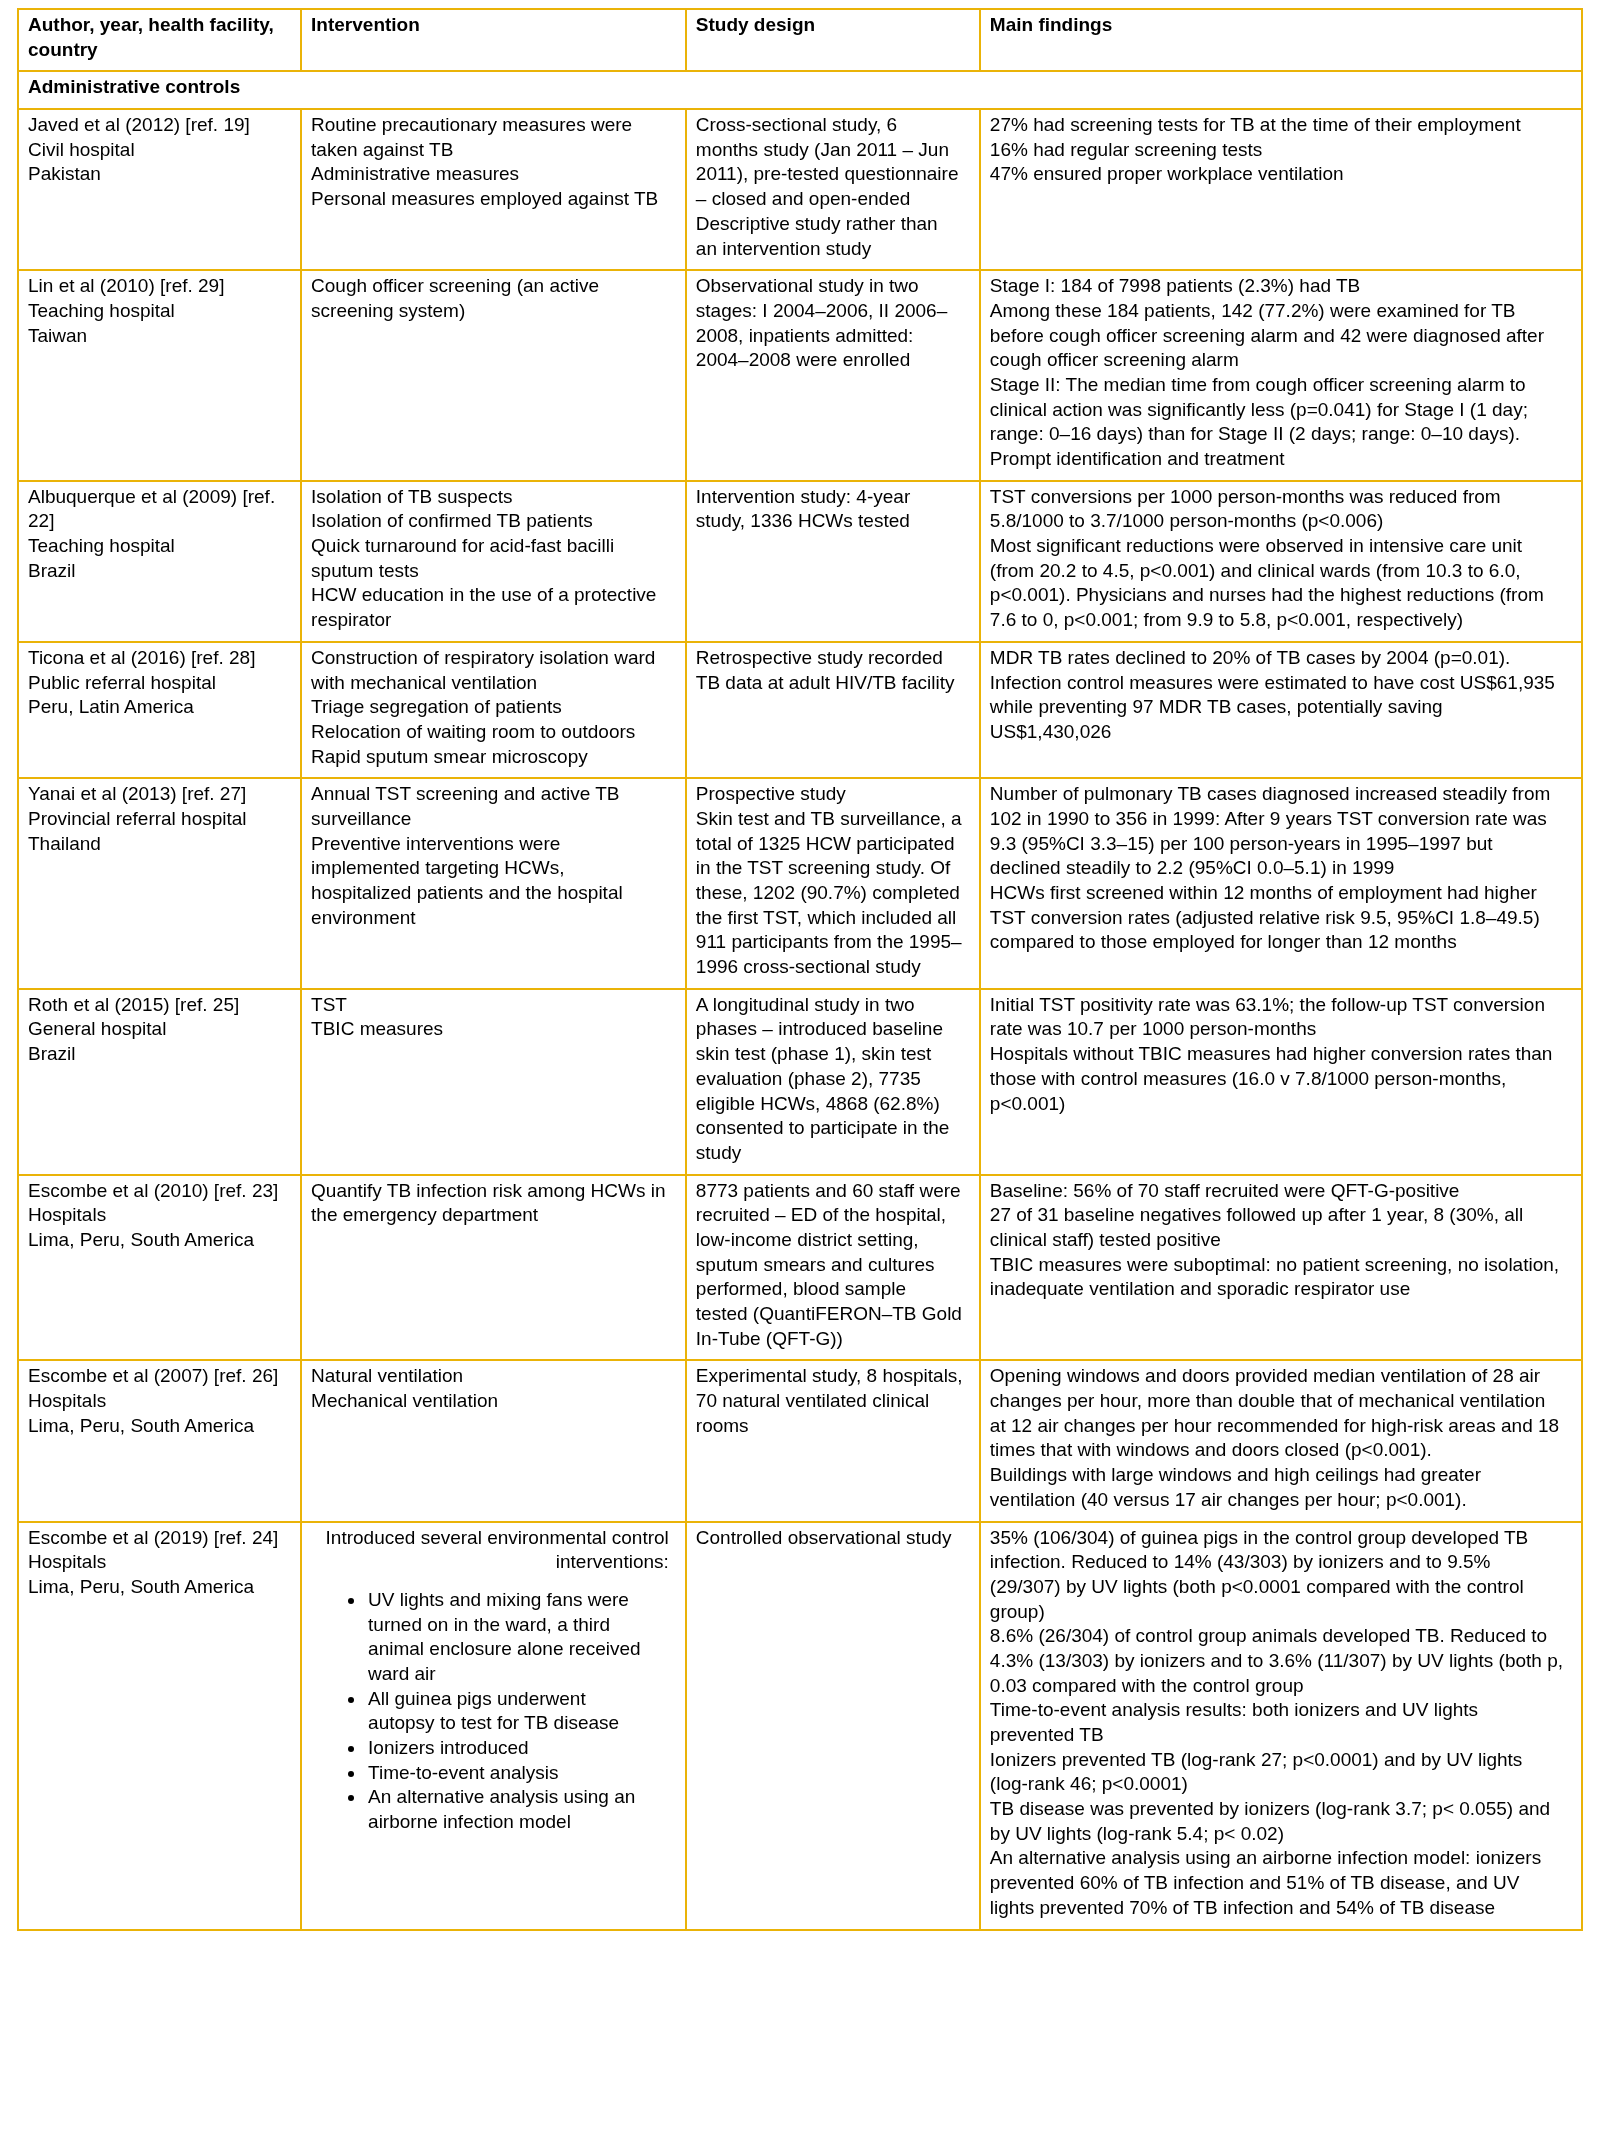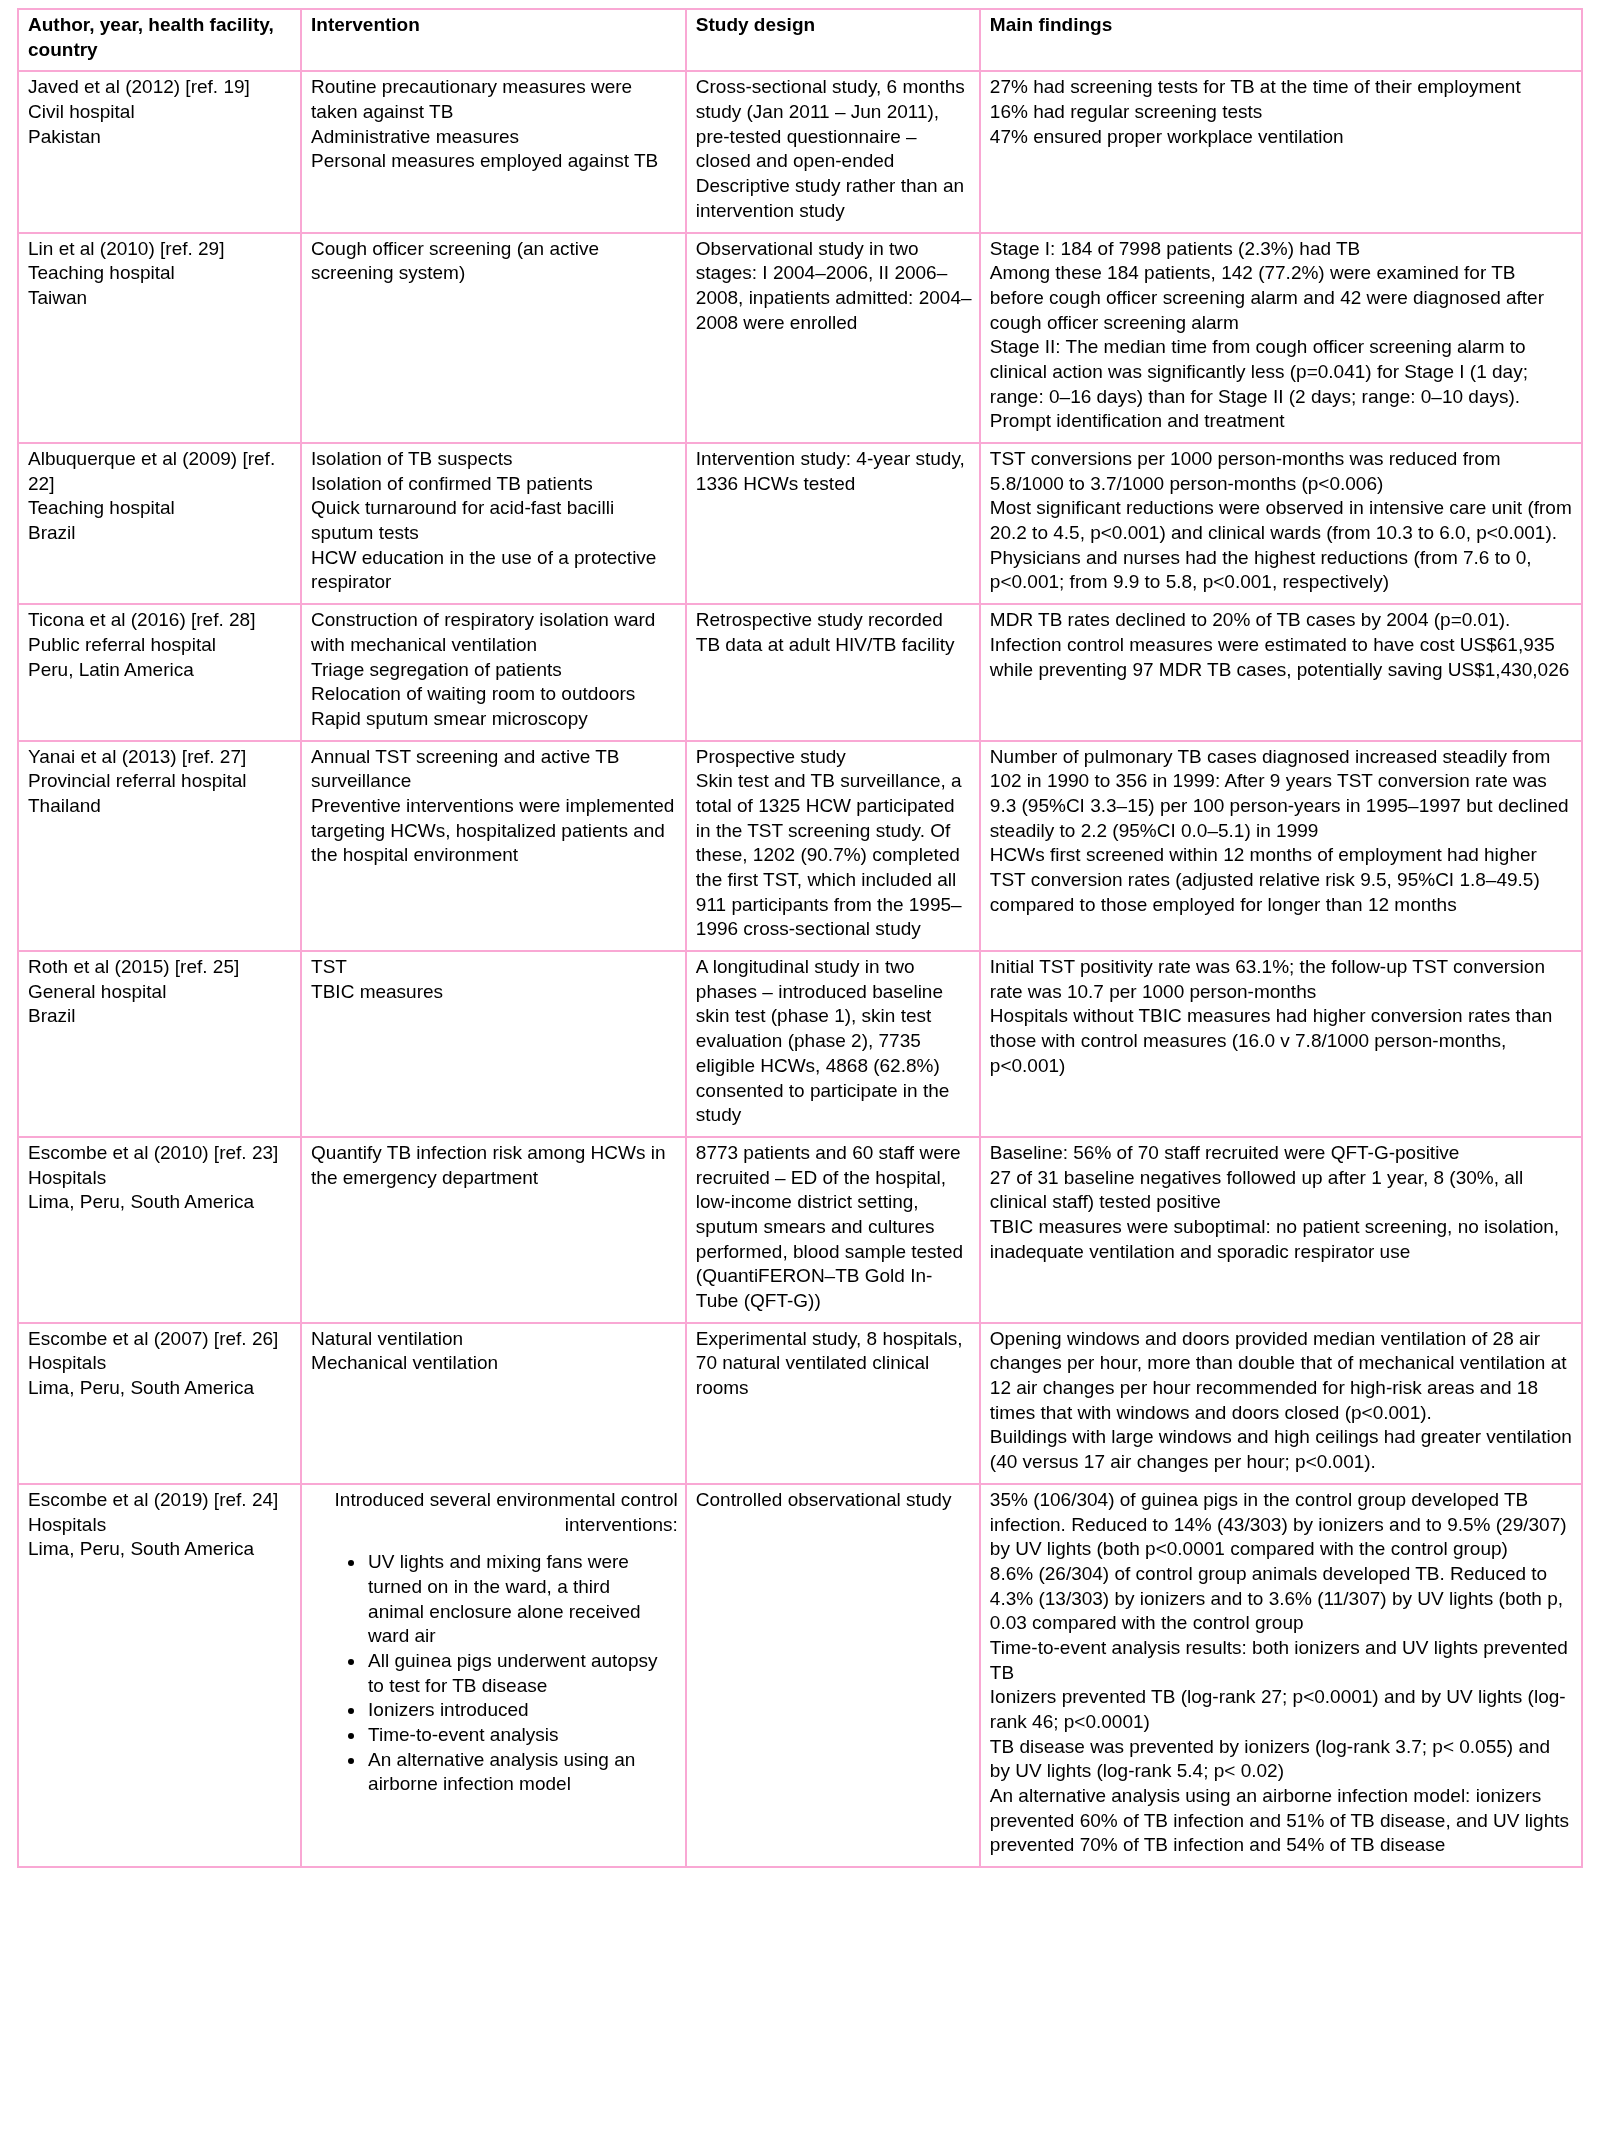--- a/index.html
+++ b/index.html
@@ -17,23 +17,23 @@
   }
   table.review-table {
     width: 1566px;
     border-collapse: collapse;
     table-layout: fixed;
     font-size: 19px;
     line-height: 1.3;
   }
   table.review-table th,
   table.review-table td {
-    border: 2px solid #f9a8d4;
+    border: 2px solid #eab308;
     vertical-align: top;
-    padding: 3px 7px 8px 9px;
+    padding: 3px 16px 8px 9px;
     text-align: left;
     word-wrap: break-word;
   }
   th.col-head {
     font-weight: bold;
     text-align: center;
     padding-top: 5px;
     padding-bottom: 6px;
   }
   th.col-head.first {
@@ -72,20 +72,23 @@
   </colgroup>
   <thead>
     <tr>
       <th class="col-head first">Author, year, health facility, country</th>
       <th class="col-head">Intervention</th>
       <th class="col-head">Study design</th>
       <th class="col-head">Main findings</th>
     </tr>
   </thead>
   <tbody>
+    <tr>
+      <th class="section-head" colspan="4">Administrative controls</th>
+    </tr>
 
     <tr>
       <td class="cell">Javed et al (2012) [ref. 19]
 Civil hospital
 Pakistan</td>
       <td class="cell">Routine precautionary measures were taken against TB
 Administrative measures
 Personal measures employed against TB</td>
       <td class="cell">Cross-sectional study, 6 months study (Jan 2011 – Jun 2011), pre-tested questionnaire – closed and open-ended
 Descriptive study rather than an intervention study</td>

